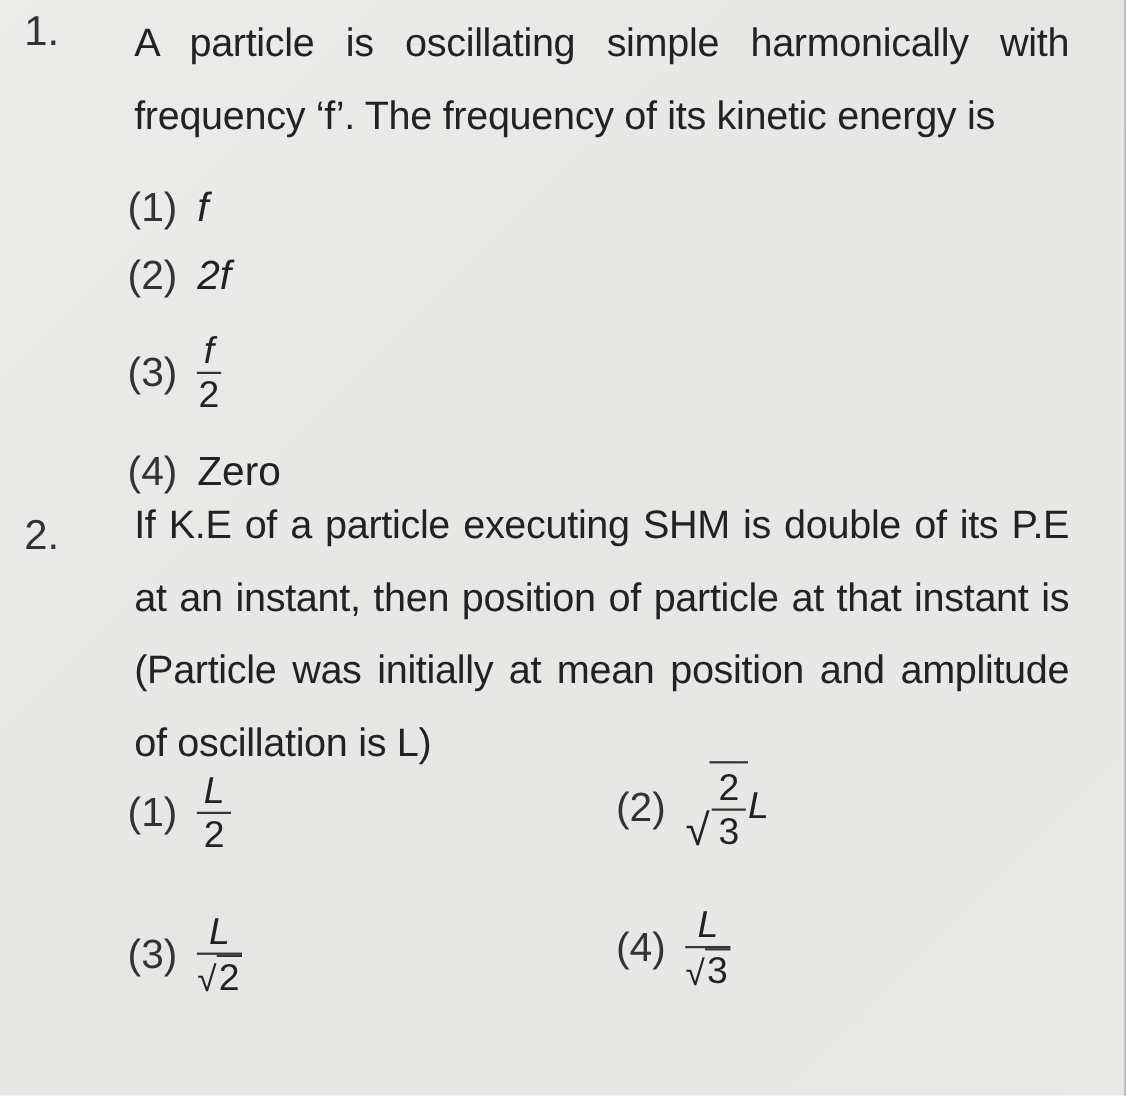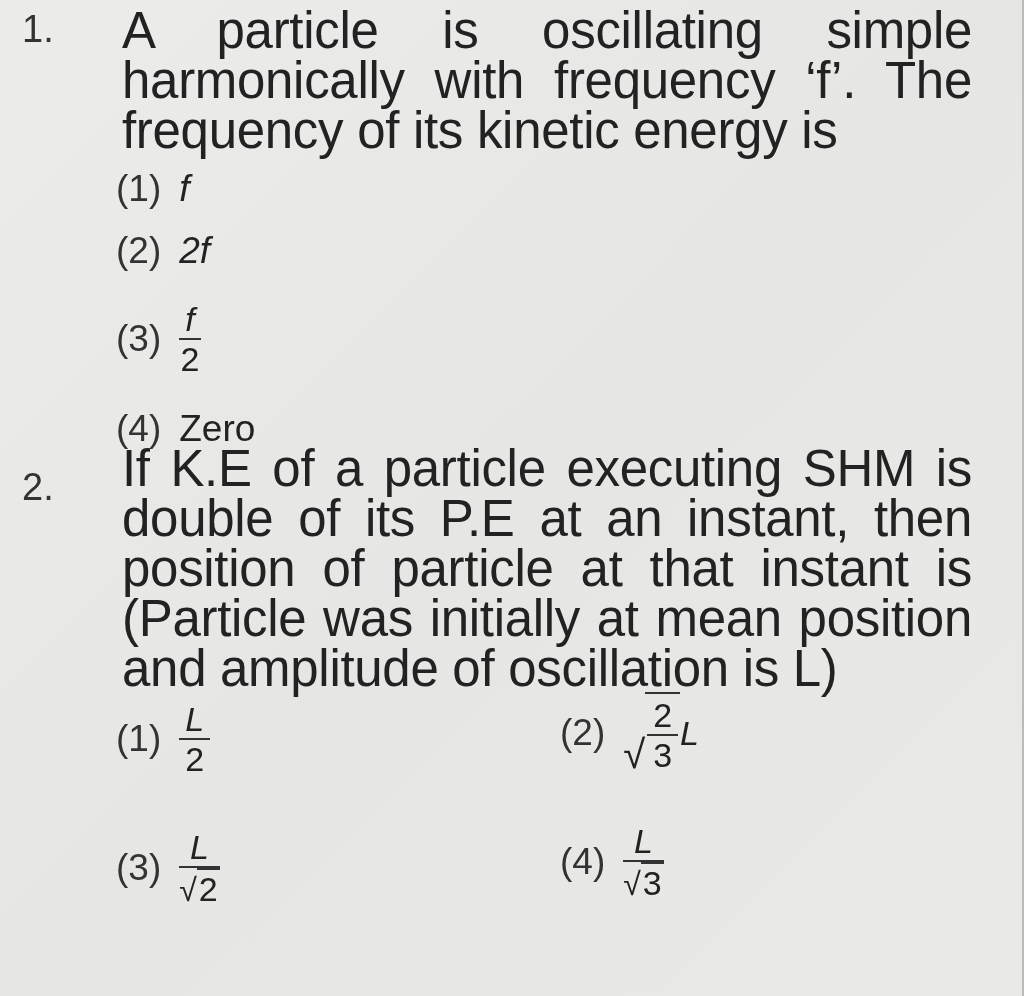--- a/index.html
+++ b/index.html
@@ -7,21 +7,21 @@
     width: 1024px; height: 996px; overflow: hidden;
     background: linear-gradient(135deg, #ececeb 0%, #e6e6e4 50%, #e9e9e7 100%);
     font-family: "Liberation Sans", sans-serif;
     color: #222;
     position: relative;
   }
   .q { position: absolute; left: 0; width: 1024px; }
   .qnum { position: absolute; left: 22px; font-size: 38px; color: #333; }
   .stem {
     position: absolute; left: 122px; width: 850px;
-    font-size: 51px; line-height: 50px; text-align: justify;
+    font-size: 36px; line-height: 66px; text-align: justify;
     letter-spacing: -0.3px;
   }
   .opt { position: absolute; font-size: 37px; display: flex; align-items: center; }
   .opt .lbl { color: #333; margin-right: 18px; }
   .frac { display: inline-flex; flex-direction: column; align-items: center; font-size: 34px; line-height: 38px; }
   .frac .num { padding: 0 6px; }
   .frac .bar { width: 100%; border-top: 2px solid #333; }
   .it { font-style: italic; }
   .sqrt { display: inline-flex; align-items: flex-end; }
   .sqrt .rad { font-size: 40px; line-height: 40px; }

